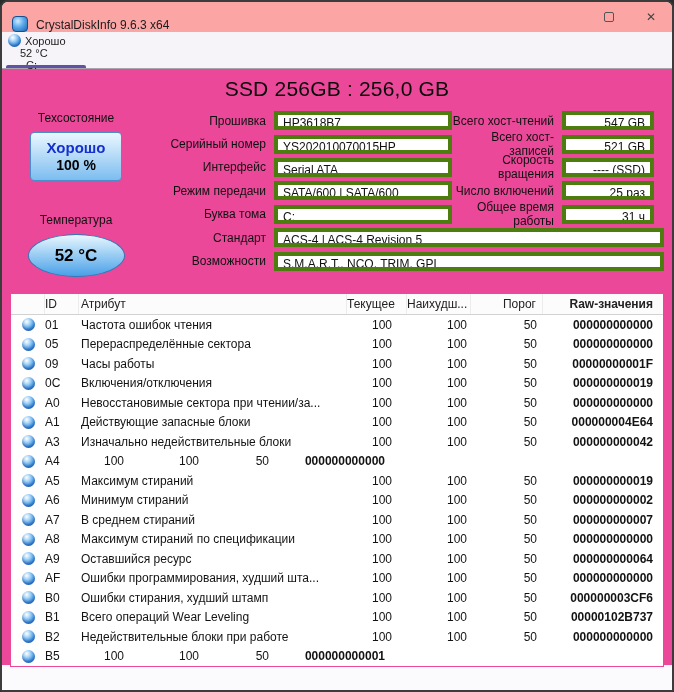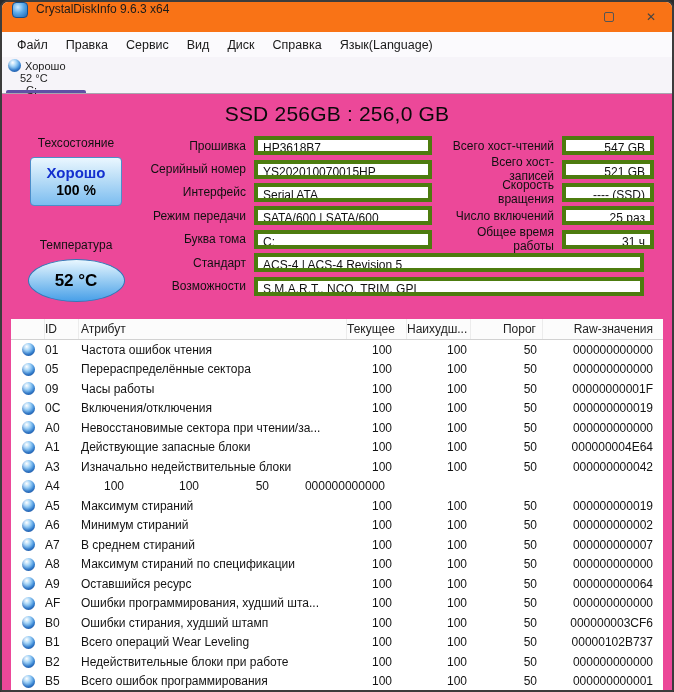--- a/index.html
+++ b/index.html
@@ -11,22 +11,22 @@
   }
   .window {
     position: absolute; inset: 0;
     background: #fbfafd;
     border: 2px solid #3c3c3c;
     border-radius: 8px 8px 2px 2px;
     overflow: hidden;
   }
   
   .titlebar {
-    height: 30px; display: flex; align-items: flex-start;
-    background: #f97316; padding-left: 10px;
+    height: 30px; display: flex; align-items: flex-end;
+    background: #fca5a5; padding-left: 10px;
   }
   .app-icon {
     width: 16px; height: 16px; border-radius: 4px; flex: 0 0 16px;
     background: radial-gradient(circle at 35% 30%, #cfeaff 0%, #5aa9e8 45%, #1d64b4 100%);
     border: 1px solid #14508f;
   }
   .title-text { font-size: 12px; color: #1b1b1b; margin-left: 8px; }
   .tb-spacer { flex: 1; }
   .tb-btn {
     width: 42px; height: 30px; display: flex; align-items: center; justify-content: center;
@@ -75,21 +75,21 @@
   .health-status { font-size: 15px; font-weight: bold; color: #1430cf; line-height: 18px; }
   .health-percent { font-size: 14px; font-weight: 600; color: #000; line-height: 17px; }
   .temp-label { margin-top: 32px; }
   .temp-oval {
     width: 97px; height: 43px; margin: 7px auto 0;
     border: 1px solid #2f7ab8; border-radius: 50%;
     background: linear-gradient(#e9f7ff 0%, #9fd0f4 45%, #49a0e8 100%);
     font-size: 17px; font-weight: bold; color: #000;
     line-height: 41px; text-align: center;
   }
-  .col-mid { position: absolute; left: 140px; top: 2px; }
+  .col-mid { position: absolute; left: 160px; top: 2px; }
   .col-right { position: absolute; left: 448px; top: 2px; }
   .info-row { display: flex; align-items: center; height: 23.4px; }
   .info-row .lbl { font-size: 12px; color: #111; text-align: right; }
   .col-mid .lbl { width: 112px; padding-right: 8px; }
   .col-right .lbl { width: 112px; padding-right: 8px; }
   .info-row .fld {
     height: 19px; border: 4px solid #4d7c0f; background: #fff;
     font-size: 12px; color: #101010; padding: 1px 5px 0;
     white-space: nowrap; overflow: hidden;
   }
@@ -110,55 +110,39 @@
   .thead > span { border-right: 1px solid #ececec; height: 100%; line-height: 20px; }
   .thead > span:last-child { border-right: none; }
   .trow { display: flex; align-items: center; height: 19.5px; font-size: 12px; color: #131313; }
   .c-icon { width: 34px; display: flex; align-items: center; justify-content: center; }
   .orb-row { width: 13px; height: 13px; }
   .c-id   { width: 34px; text-align: left; }
   .c-attr { flex: 1; text-align: left; padding-left: 2px; white-space: nowrap; overflow: hidden; }
   .c-cur  { width: 60px; text-align: right; padding-right: 15px; }
   .c-worst{ width: 64px; text-align: right; padding-right: 4px; }
   .c-thr  { width: 72px; text-align: right; padding-right: 6px; }
-  .c-raw  { width: 120px; text-align: right; padding-right: 10px; }
+  .c-raw  { width: 120px; text-align: right; padding-right: 10px; font-weight: bold; }
 </style>
 </head>
 <body>
 
 <div class="window">
 
   <div class="titlebar">
     <span class="app-icon"></span>
     <span class="title-text">CrystalDiskInfo 9.6.3 x64</span>
     <span class="tb-spacer"></span>
     <span class="tb-btn">
         <span class="maxi-glyph"></span>
       </span>
     <span class="tb-btn">
         <span>✕</span>
       </span>
   </div>
 
-  <div class="menubar">
-
-      <div class="menu-item">Файл</div>
-
-      <div class="menu-item">Правка</div>
-
-      <div class="menu-item">Сервис</div>
-
-      <div class="menu-item">Вид</div>
-
-      <div class="menu-item">Диск</div>
-
-      <div class="menu-item">Справка</div>
-
-      <div class="menu-item">Язык(Language)</div>
-    </div>
 
   <div class="tabstrip">
     <div class="drive-tab">
       <div class="dt-line1">
         <span class="orb"></span>
         <span>Хорошо</span>
       </div>
       <div class="dt-line2">52 °C</div>
       <div class="dt-line3">C:</div>
       <div class="tab-underline"></div>
@@ -461,21 +445,20 @@
             <span class="c-worst">100</span>
             <span class="c-thr">50</span>
             <span class="c-raw">000000000000</span>
           </div>
 
           <div class="trow">
             <span class="c-icon">
               <span class="orb orb-row"></span>
             </span>
             <span class="c-id">B5</span>
-            <span class="c-attr">Всего ошибок программирования</span>
             <span class="c-cur">100</span>
             <span class="c-worst">100</span>
             <span class="c-thr">50</span>
             <span class="c-raw">000000000001</span>
           </div>
         </div>
     </div>
 
   </div>
 </div>

